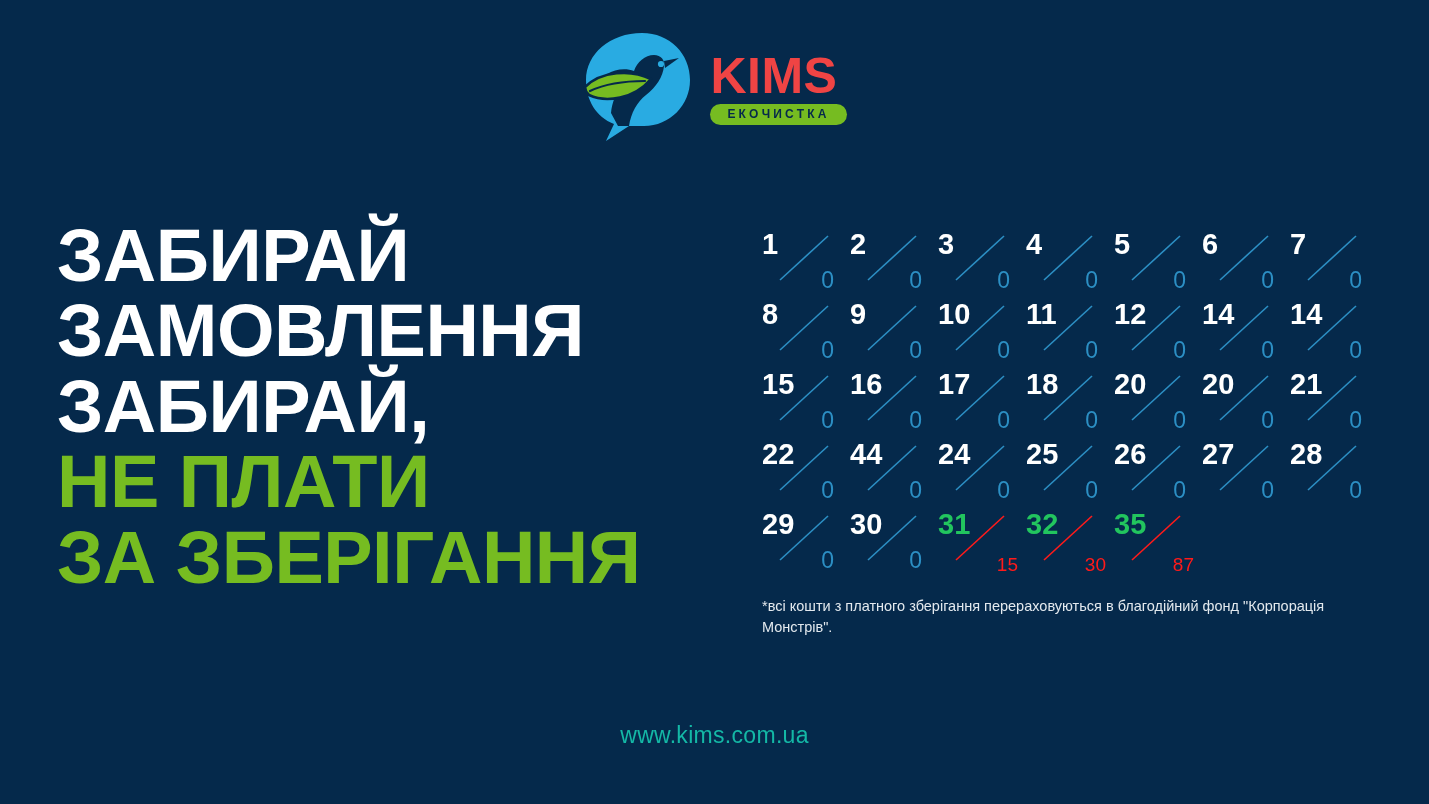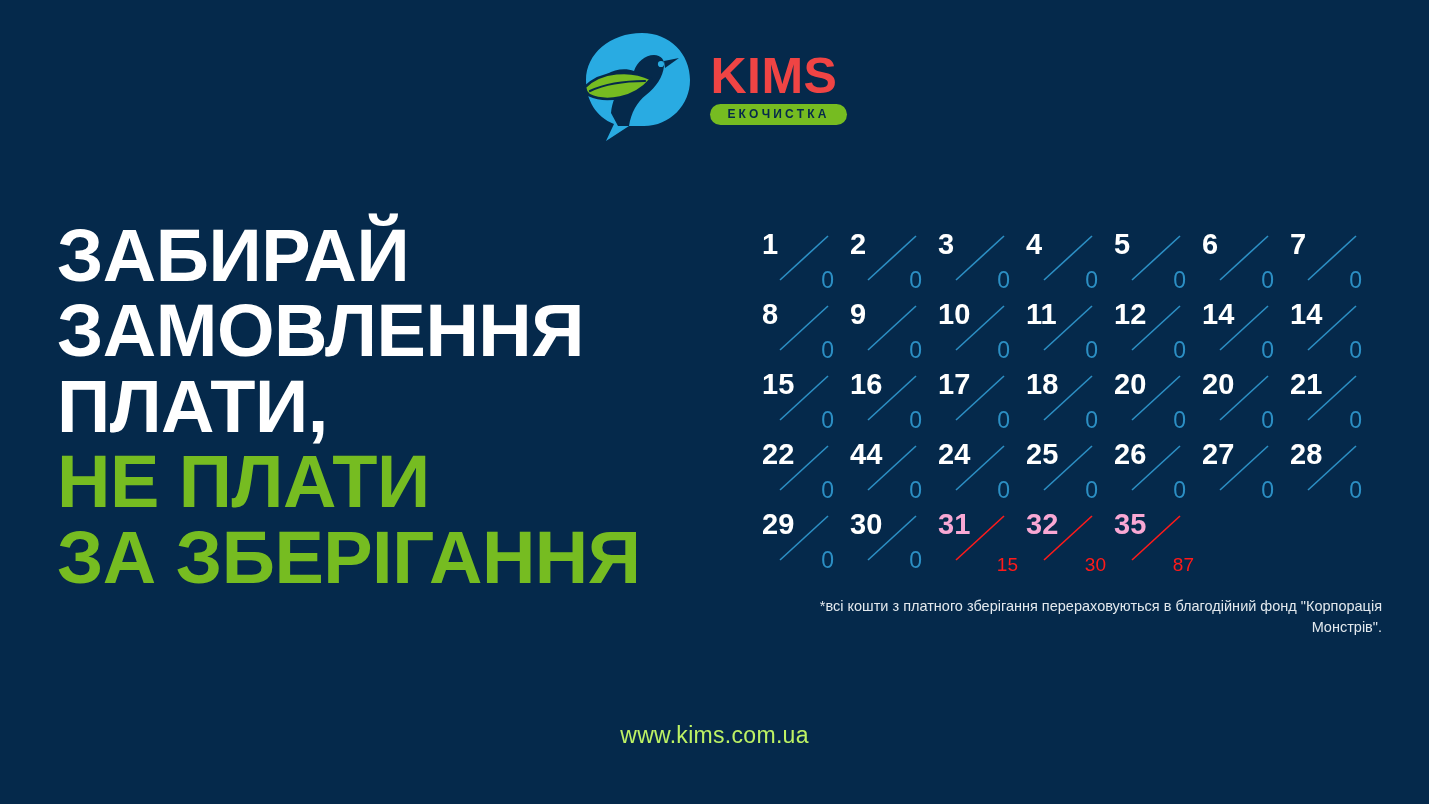--- a/index.html
+++ b/index.html
@@ -126,50 +126,49 @@
   .cal-value {
     position: absolute;
     right: 14px;
     bottom: 6px;
     font-size: 23px;
     line-height: 1;
     color: #2C8FC4;
   }
 
   
-  .cal-cell.paid .cal-day { color: #f9a8d4; }
+  .cal-cell.paid .cal-day { color: #22c55e; }
   .cal-cell.paid .cal-slash line { stroke: #FF1A1A; }
   .cal-cell.paid .cal-value {
     color: #FF1A1A;
     font-size: 19px;
     right: 6px;
     bottom: 4px;
   }
 
   
   #footnote {
     position: absolute;
     left: 762px;
     top: 596px;
     width: 620px;
     font-size: 14.5px;
     line-height: 1.45;
     color: #E3E9EE;
-    text-align: right;
   }
 
   
   #site-url {
     position: absolute;
     left: 0;
     right: 0;
     top: 722px;
     text-align: center;
     font-size: 23px;
-    color: #bef264;
+    color: #14b8a6;
     letter-spacing: 0.3px;
   }
 </style>
 </head>
 <body>
 
 <div id="logo-block">
 
   <svg id="logo-mark" viewBox="0 0 118 112">
 
@@ -190,21 +189,21 @@
 
   <div id="logo-wordmark">
     <div id="logo-title">KIMS</div>
     <div id="logo-badge">ЕКОЧИСТКА</div>
   </div>
 </div>
 
 <div id="headline">
     <div class="headline-line white">ЗАБИРАЙ</div>
     <div class="headline-line white">ЗАМОВЛЕННЯ</div>
-    <div class="headline-line white">ПЛАТИ,</div>
+    <div class="headline-line white">ЗАБИРАЙ,</div>
     <div class="headline-line green">НЕ ПЛАТИ</div>
     <div class="headline-line green">ЗА ЗБЕРІГАННЯ</div>
   </div>
 
 <div id="calendar">
     <div class="cal-cell">
       <span class="cal-day">1</span>
       <svg class="cal-slash" viewBox="0 0 60 48">
         <line x1="2" y1="46" x2="50" y2="2"></line>
       </svg>

